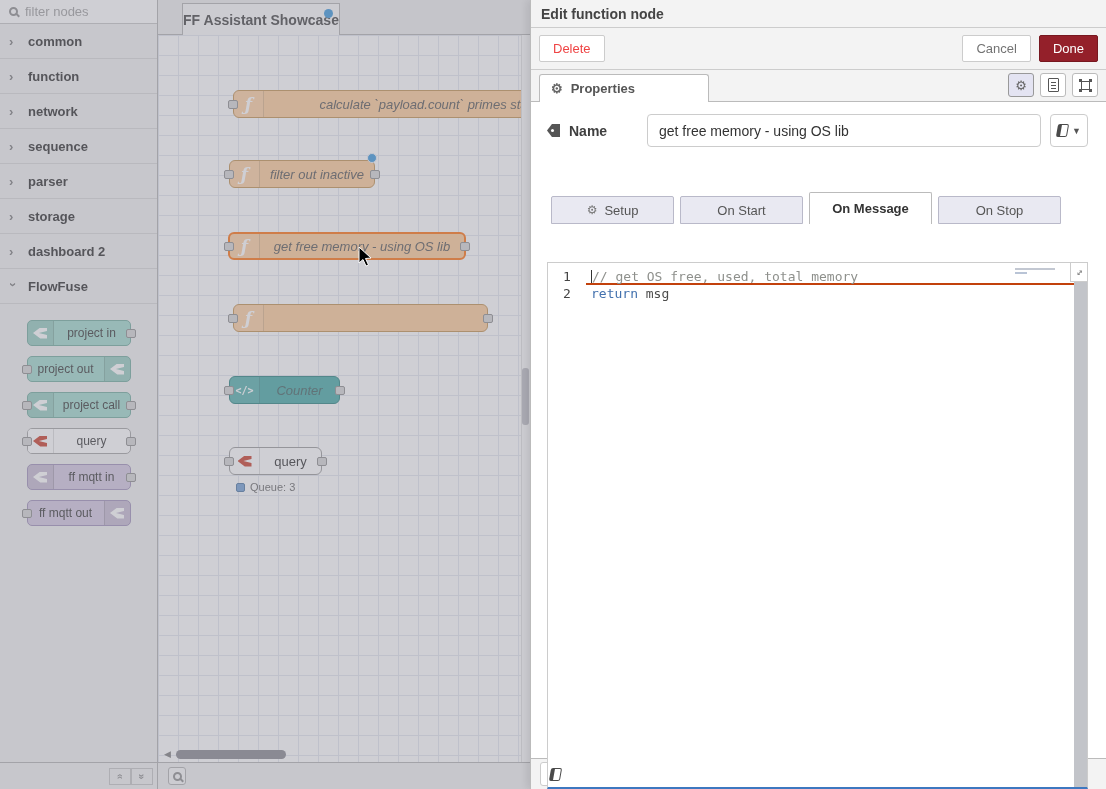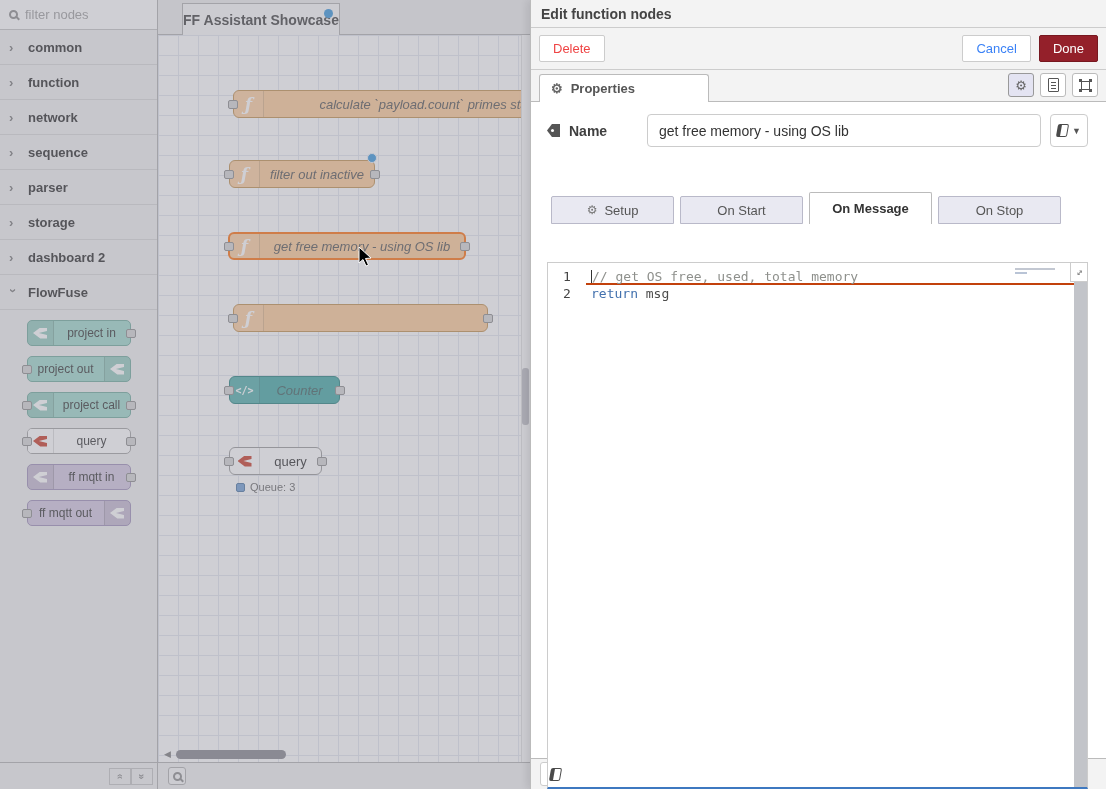--- a/index.html
+++ b/index.html
@@ -8,21 +8,21 @@
 
   .app { width:1106px; height:789px; display:flex; position:relative; overflow:hidden; }
 
   
   .left { position:relative; width:530px; flex:0 0 530px; display:flex; flex-direction:column; background:#fff; }
   .left-main { flex:1; display:flex; min-height:0; }
   .shade { position:absolute; inset:0; background:rgba(122,122,136,0.36); z-index:50; pointer-events:none; }
 
   
   .palette { width:158px; flex:0 0 158px; background:#f3f3f3; border-right:1px solid #bbb; position:relative; }
-  .palette-search { height:30px; border-bottom:1px solid #ccc; background:#fff; display:flex; align-items:center; padding:0 9px; gap:7px; }
+  .palette-search { height:24px; border-bottom:1px solid #ccc; background:#fff; display:flex; align-items:center; padding:0 9px; gap:7px; }
   .mag { position:relative; width:9px; height:9px; border:2px solid #999; border-radius:50%; flex:0 0 auto; }
   .mag::after { content:''; position:absolute; width:5px; height:2px; background:#999; transform:rotate(45deg); right:-4px; bottom:-2px; }
   .palette-search input { border:none; outline:none; background:transparent; font-size:13px; color:#555; width:100%; font-family:inherit; }
   .palette-search input::placeholder { color:#aaa; }
   .cat { height:35px; border-bottom:1px solid #ddd; display:flex; align-items:center; padding:0 9px; gap:11px; font-size:13px; font-weight:bold; color:#414141; background:#f3f3f3; cursor:pointer; }
   .chev { color:#888; font-size:13px; font-weight:bold; width:8px; display:inline-block; }
   .chev.open { transform:rotate(90deg); }
 
   .palette-nodes { position:absolute; top:320px; left:0; right:0; }
   .pnode { position:relative; width:104px; height:26px; margin:0 auto 10px; border-radius:5px; font-size:12px; display:flex; align-items:stretch; color:#4a4a4a; cursor:grab; }
@@ -82,21 +82,21 @@
   .lf-canvas { flex:1; display:flex; align-items:center; padding-left:10px; }
   .zoom-btn { width:18px; height:18px; background:#fafafa; border:1px solid #bbb; border-radius:3px; display:flex; align-items:center; justify-content:center; cursor:pointer; }
 
   .cursor-svg { position:absolute; z-index:60; }
 
   
   .tray { flex:1; display:flex; flex-direction:column; background:#fff; border-left:1px solid #bbb; box-shadow:-3px 0 8px rgba(0,0,0,0.12); position:relative; z-index:10; }
   .tray-header { height:28px; flex:0 0 auto; background:#f3f3f3; border-bottom:1px solid #ccc; display:flex; align-items:center; padding:0 10px; font-size:14px; font-weight:bold; color:#444; }
   .tray-toolbar { height:42px; flex:0 0 auto; background:#f3f3f3; border-bottom:1px solid #ccc; display:flex; align-items:center; padding:0 8px; gap:8px; }
   .btn { height:27px; padding:0 13px; background:#fff; border:1px solid #ccc; border-radius:2px; font-size:13px; color:#ef4444; font-family:inherit; cursor:pointer; }
-  .btn-cancel { color:#3b82f6; }
+  .btn-cancel { color:#737373; }
   .btn-done { background:#94202a; border-color:#771820; color:#fff; }
   .tb-spacer { flex:1; }
 
   .props-row { height:32px; flex:0 0 auto; background:#f3f3f3; border-bottom:1px solid #bbb; position:relative; display:flex; align-items:flex-end; padding:0 8px; }
   .props-tab { width:170px; height:28px; background:#fff; border:1px solid #bbb; border-bottom:none; border-radius:3px 3px 0 0; margin-bottom:-1px; display:flex; align-items:center; gap:8px; padding:0 11px; font-size:13px; font-weight:bold; color:#555; position:relative; z-index:2; cursor:pointer; }
   .gear { font-size:13px; color:#666; line-height:1; }
   .props-actions { position:absolute; right:8px; bottom:4px; display:flex; gap:6px; }
   .icon-btn { width:26px; height:24px; background:#fff; border:1px solid #bbb; border-radius:3px; display:flex; align-items:center; justify-content:center; color:#555; cursor:pointer; }
   .icon-btn.active { background:#e4e4f2; border-color:#999; }
   .doc-icon { position:relative; width:11px; height:14px; border:1px solid #555; border-radius:1px; background:#fff; }
@@ -333,21 +333,21 @@
 
     <div class="shade"></div>
 
     <svg class="cursor-svg" style="left:358px; top:246px;" width="16" height="22" viewBox="0 0 16 22">
       <polygon points="1,1 1,17 5,13.5 8,20 10.5,19 7.5,12.5 13,12" fill="#000" stroke="#fff" stroke-width="1"></polygon>
     </svg>
   </div>
 
   <div class="tray">
     <div class="tray-header">
-      <span>Edit function nodes</span>
+      <span>Edit function node</span>
     </div>
 
     <div class="tray-toolbar">
       <button class="btn">Delete</button>
       <span class="tb-spacer"></span>
       <button class="btn btn-cancel">Cancel</button>
       <button class="btn btn-done">Done</button>
     </div>
 
     <div class="props-row">

